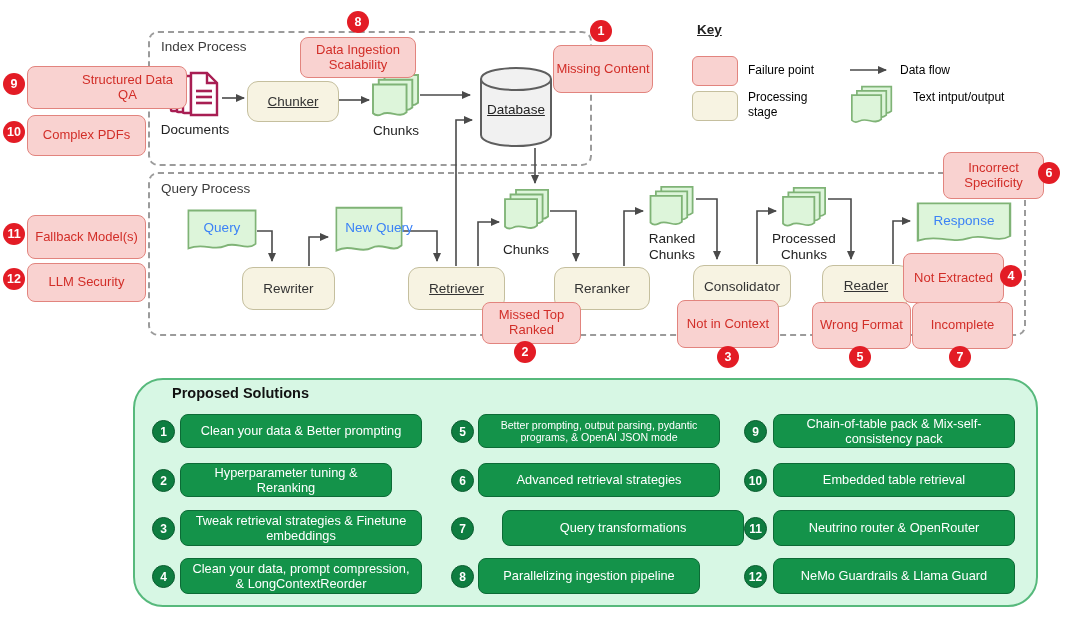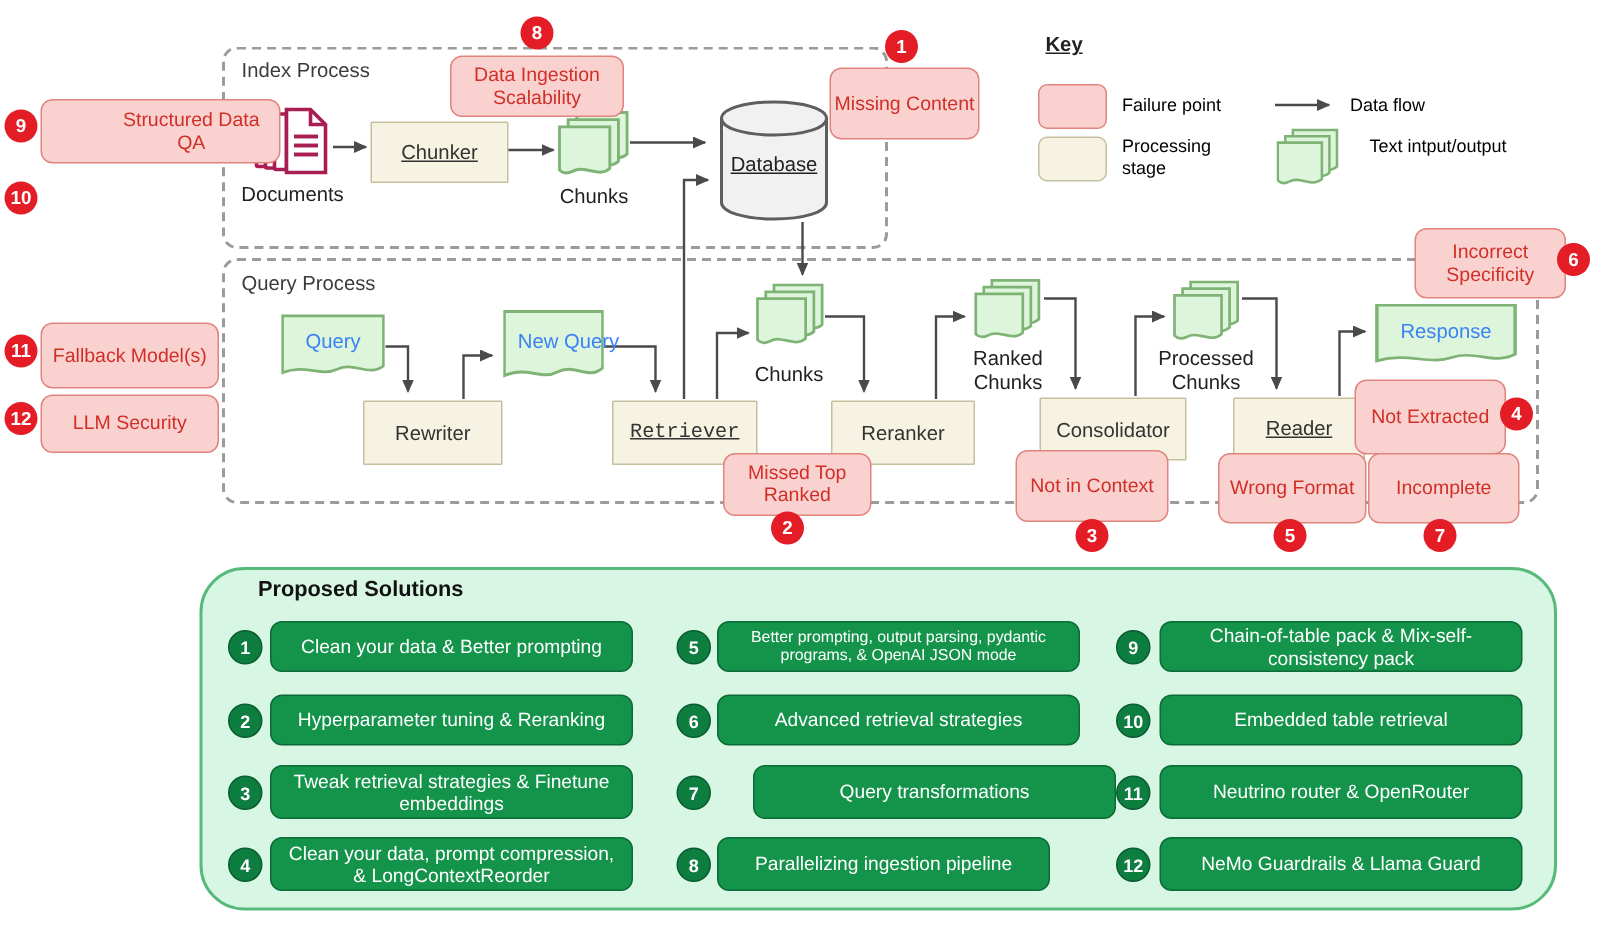--- a/index.html
+++ b/index.html
@@ -1,21 +1,21 @@
 <!DOCTYPE html>
 <html><head>
 <meta charset="utf-8">
 <style>
   html,body{margin:0;padding:0;background:#fff;}
   .stage{position:relative;width:1080px;height:624px;background:#fff;
          font-family:"Liberation Sans",sans-serif;overflow:hidden;}
   svg.overlay{position:absolute;left:0;top:0;width:1080px;height:624px;z-index:1;pointer-events:none;}
   .dashedbox{position:absolute;border:2px dashed #9b9b9b;border-radius:10px;z-index:0;}
   .grouptitle{position:absolute;font-size:13.5px;color:#3c3c3c;z-index:2;}
-  .stagebox{position:absolute;background:#f7f3e2;border:1.5px solid #c5bf9e;border-radius:1px;
+  .stagebox{position:absolute;background:#f7f3e2;border:1.5px solid #c5bf9e;border-radius:11px;
             display:flex;align-items:center;justify-content:center;font-size:13.5px;color:#333;z-index:2;}
   .failbox{position:absolute;background:#f9d2d0;border:1.5px solid #e2847e;border-radius:8px;
            display:flex;align-items:center;justify-content:center;text-align:center;
            font-size:13px;line-height:1.15;color:#d22e28;z-index:3;padding:2px;}
   .rbadge{position:absolute;width:22px;height:22px;border-radius:50%;background:#e31c25;color:#fff;
           font-size:12.5px;font-weight:bold;display:flex;align-items:center;justify-content:center;z-index:4;}
   .gbadge{position:absolute;width:23px;height:23px;border-radius:50%;background:#0e7d40;border:1.5px solid #0a5c2f;
           color:#fff;font-size:12px;font-weight:bold;display:flex;align-items:center;justify-content:center;z-index:4;box-sizing:border-box;}
   .icon{position:absolute;z-index:2;}
   .nodelbl{position:absolute;font-size:13.5px;color:#222;text-align:center;line-height:1.18;z-index:2;}
@@ -143,21 +143,21 @@
     <span>Rewriter</span>
   </div>
 
   <div class="icon" style="left:335px;top:206px;width:68px;height:53px;">
     <svg width="68" height="53" viewBox="0 0 100 62" preserveAspectRatio="none">
       <path d="M2,2 H98 V46 C84,56 70,42 54,49 C38,56 24,44 2,52 Z" fill="#ddf5da" stroke="#7fb376" stroke-width="2.4"></path>
     </svg>
   </div>
   <div class="notelbl" style="left:335px;top:206px;width:88px;height:44px;">New Query</div>
 
-  <div class="stagebox" style="left:408px;top:267px;width:95px;height:41px;font-family:Liberation Mono, monospace;">
+  <div class="stagebox" style="left:408px;top:267px;width:95px;height:41px;">
     <span class="u">Retriever</span>
   </div>
 
   <div class="icon" style="left:504px;top:189px;width:46px;height:44px;">
     <svg width="46" height="44" viewBox="0 0 50 48">
       <g stroke="#7fb376" stroke-width="2" fill="#ddf5da">
         <path transform="translate(12,0)" d="M1,1 H36 V30 C28,37 19,27 10,32 C6,34 3,33 1,31 Z"></path>
         <path transform="translate(6,5)" d="M1,1 H36 V30 C28,37 19,27 10,32 C6,34 3,33 1,31 Z"></path>
         <path transform="translate(0,10)" d="M1,1 H36 V30 C28,37 19,27 10,32 C6,34 3,33 1,31 Z"></path>
       </g>
@@ -214,20 +214,23 @@
   <div class="failbox" style="left:300px;top:37px;width:110px;height:35px;">
     <span>Data Ingestion Scalability</span>
     </div>
   <div class="rbadge" style="left:347px;top:11px;">8</div>
 
   <div class="failbox" style="left:27px;top:66px;width:113px;height:37px;padding-left:43px;">
     <span>Structured Data QA</span>
     </div>
   <div class="rbadge" style="left:3px;top:73px;">9</div>
 
+  <div class="failbox" style="left:27px;top:115px;width:113px;height:35px;">
+    <span>Complex PDFs</span>
+    </div>
   <div class="rbadge" style="left:3px;top:121px;">10</div>
 
   <div class="failbox" style="left:27px;top:215px;width:113px;height:38px;">
     <span>Fallback Model(s)</span>
     </div>
   <div class="rbadge" style="left:3px;top:223px;">11</div>
 
   <div class="failbox" style="left:27px;top:263px;width:113px;height:33px;">
     <span>LLM Security</span>
     </div>
@@ -265,21 +268,21 @@
 
   <div class="panel"></div>
   <div class="paneltitle">Proposed Solutions</div>
 
   <div class="gbadge" style="left:152px;top:420px;">1</div>
   <div class="solbtn" style="left:180px;top:414px;width:242px;height:34px;">
     <span>Clean your data &amp; Better prompting</span>
     </div>
 
   <div class="gbadge" style="left:152px;top:469px;">2</div>
-  <div class="solbtn" style="left:180px;top:463px;width:242px;height:34px;">
+  <div class="solbtn" style="left:180px;top:463px;width:212px;height:34px;">
     <span>Hyperparameter tuning &amp; Reranking</span>
     </div>
 
   <div class="gbadge" style="left:152px;top:517px;">3</div>
   <div class="solbtn" style="left:180px;top:510px;width:242px;height:36px;">
     <span>Tweak retrieval strategies &amp; Finetune embeddings</span>
     </div>
 
   <div class="gbadge" style="left:152px;top:565px;">4</div>
   <div class="solbtn" style="left:180px;top:558px;width:242px;height:36px;">

